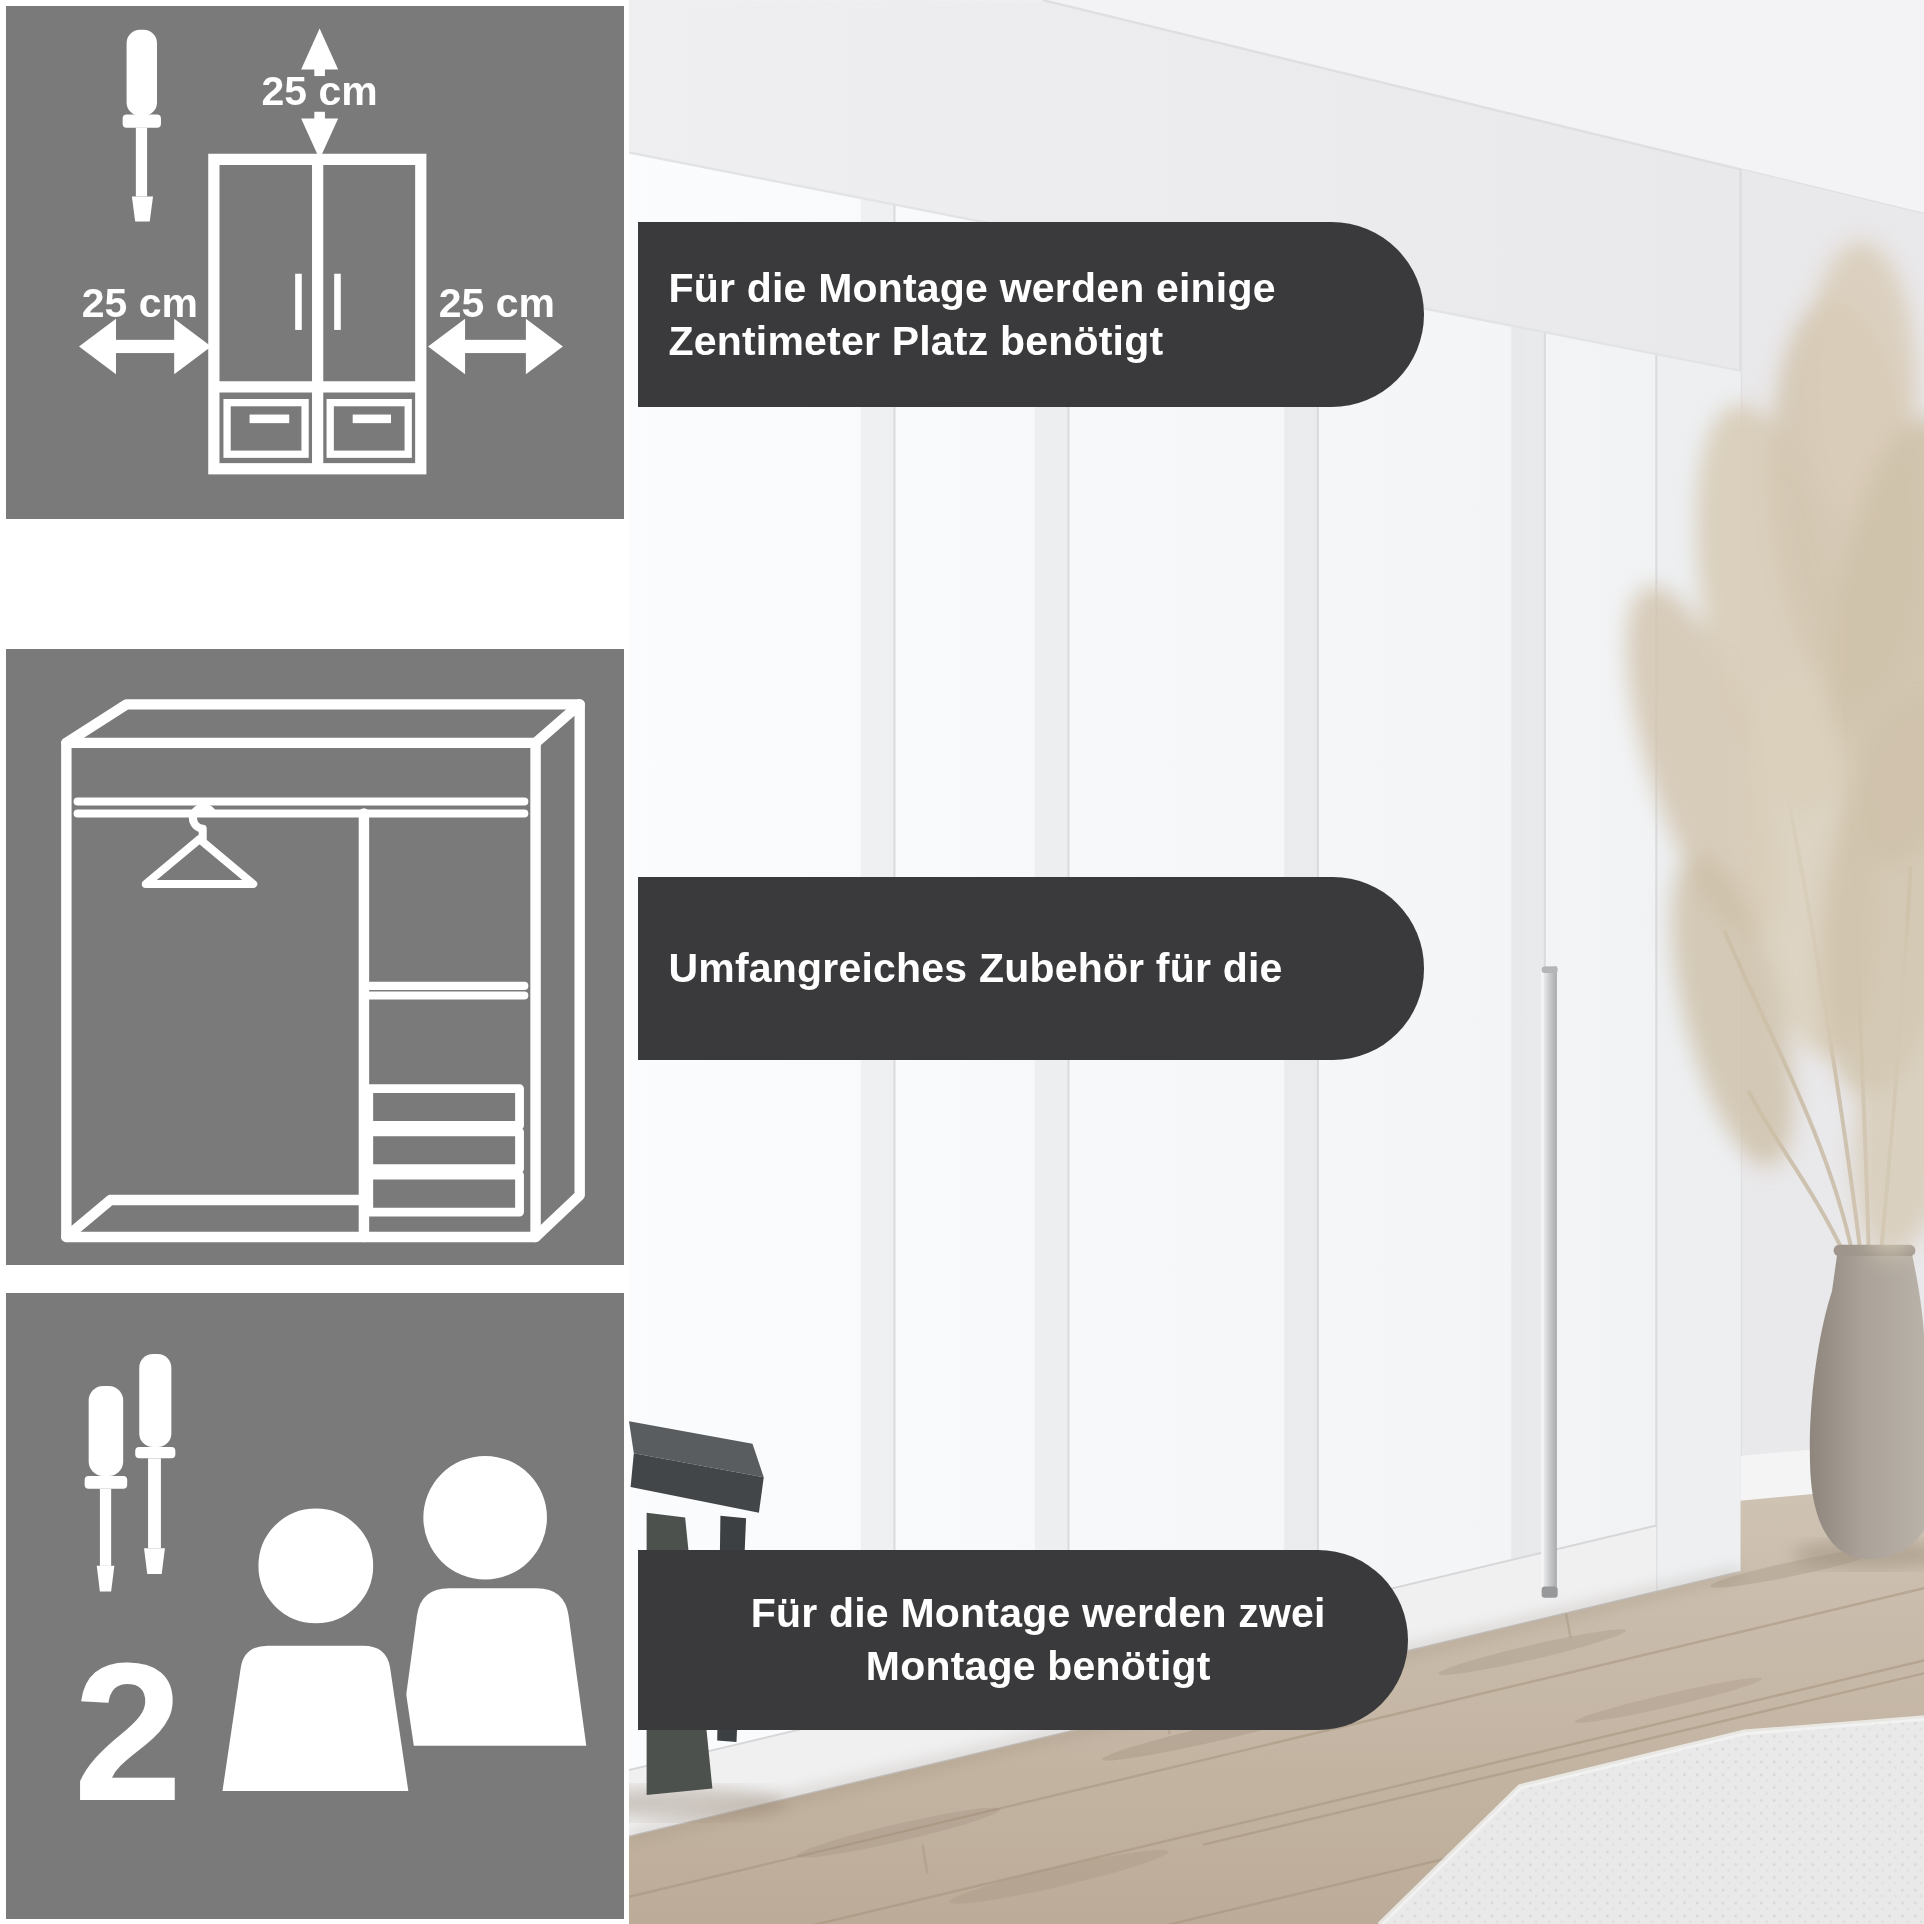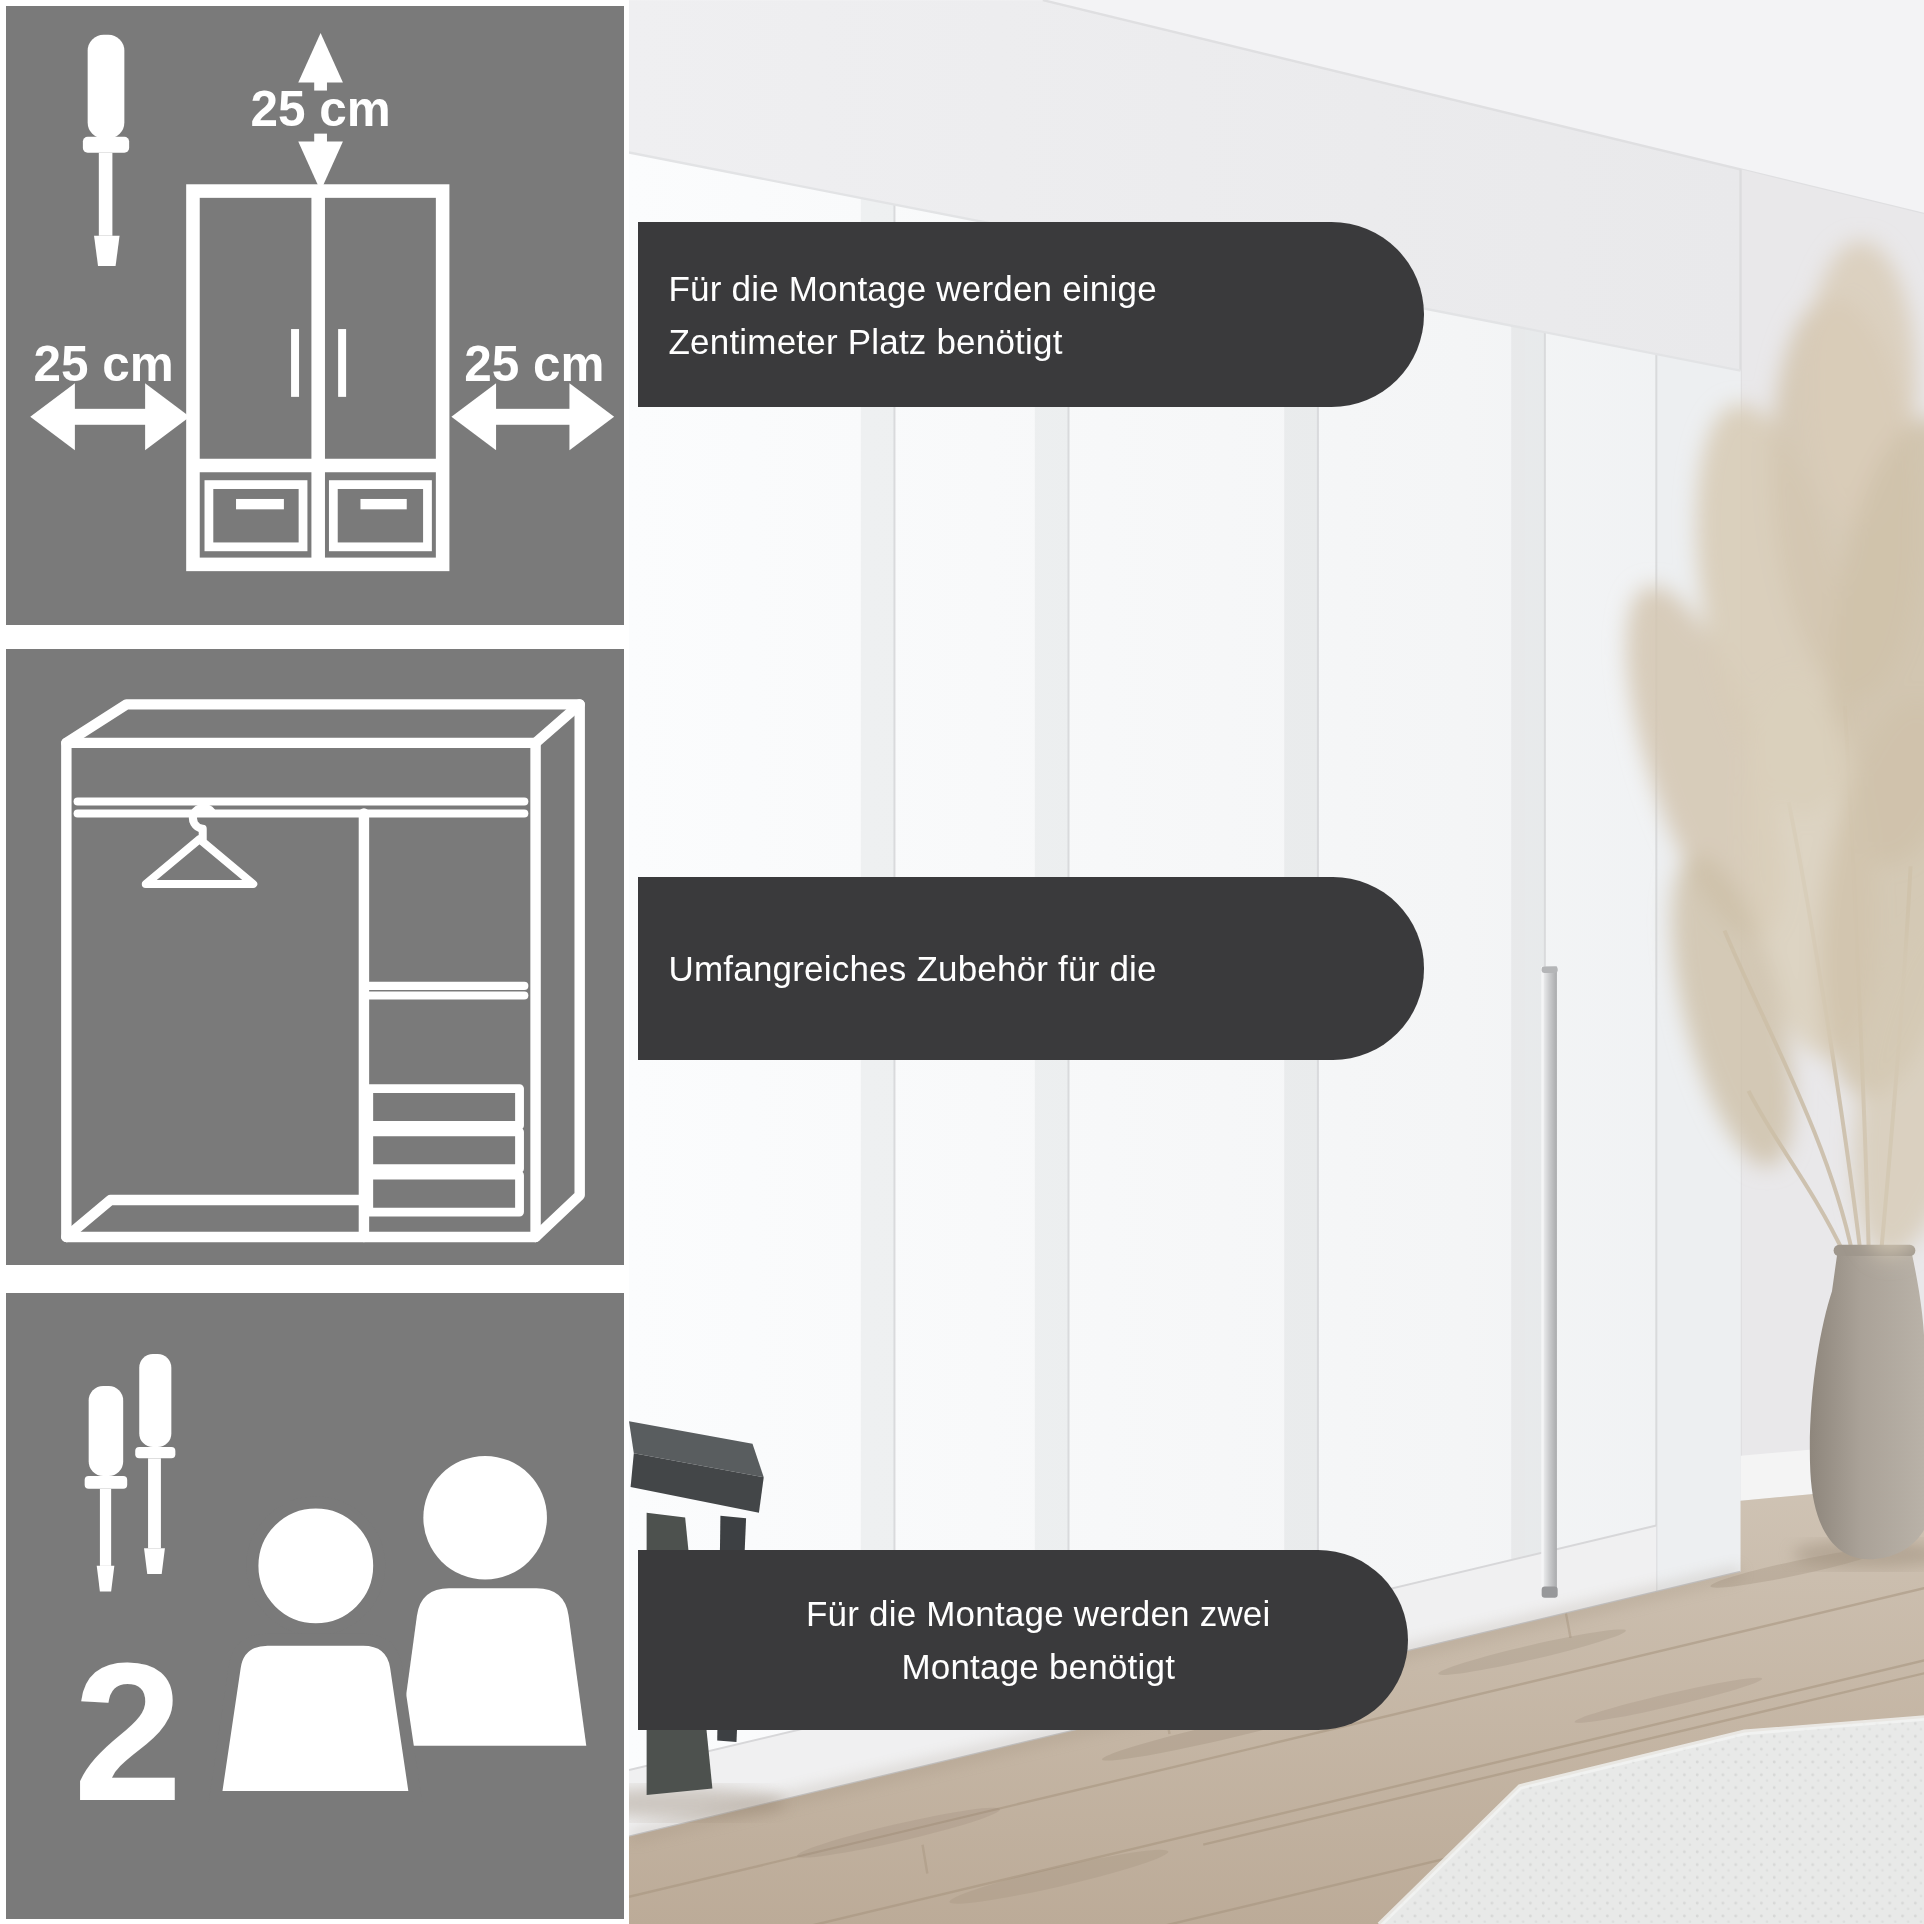--- a/index.html
+++ b/index.html
@@ -4,31 +4,31 @@
 <style>
   html,body{margin:0;padding:0;}
   body{
     width:1925px;height:1925px;position:relative;background:#ffffff;
     font-family:"Liberation Sans", sans-serif;overflow:hidden;
   }
   .panel{
     position:absolute;left:6.4px;width:618px;background:#7a7a7a;
   }
   .panel svg{display:block;width:100%;height:100%;}
-  #panel-space{top:6.4px;height:619px;}
+  #panel-space{top:6.4px;height:513px;}
   #panel-accessories{top:649px;height:616px;}
   #panel-assembly{top:1293px;height:626px;}
   .photo{position:absolute;left:629px;top:0;width:1296px;height:1925px;}
   .callout{
     position:absolute;left:638px;background:#3a3a3c;color:#ffffff;
     display:flex;flex-direction:column;justify-content:center;
     padding-left:30.5px;box-sizing:border-box;
   }
   .callout .line{
-    font-size:35px;line-height:53px;letter-spacing:0.2px;font-weight:400;
+    font-size:41px;line-height:53px;letter-spacing:0.2px;font-weight:700;
     white-space:nowrap;
   }
   #callout-1{top:222px;width:786px;height:185px;border-radius:0 93px 93px 0;}
   #callout-2{top:869px;width:786px;height:183px;border-radius:0 91px 91px 0;margin-top:8px;}
   #callout-3{top:1550px;width:770px;height:180px;border-radius:0 91px 91px 0;align-items:center;}
   .icon-text{font-weight:700;fill:#ffffff;}
 </style>
 </head>
 <body>
 

